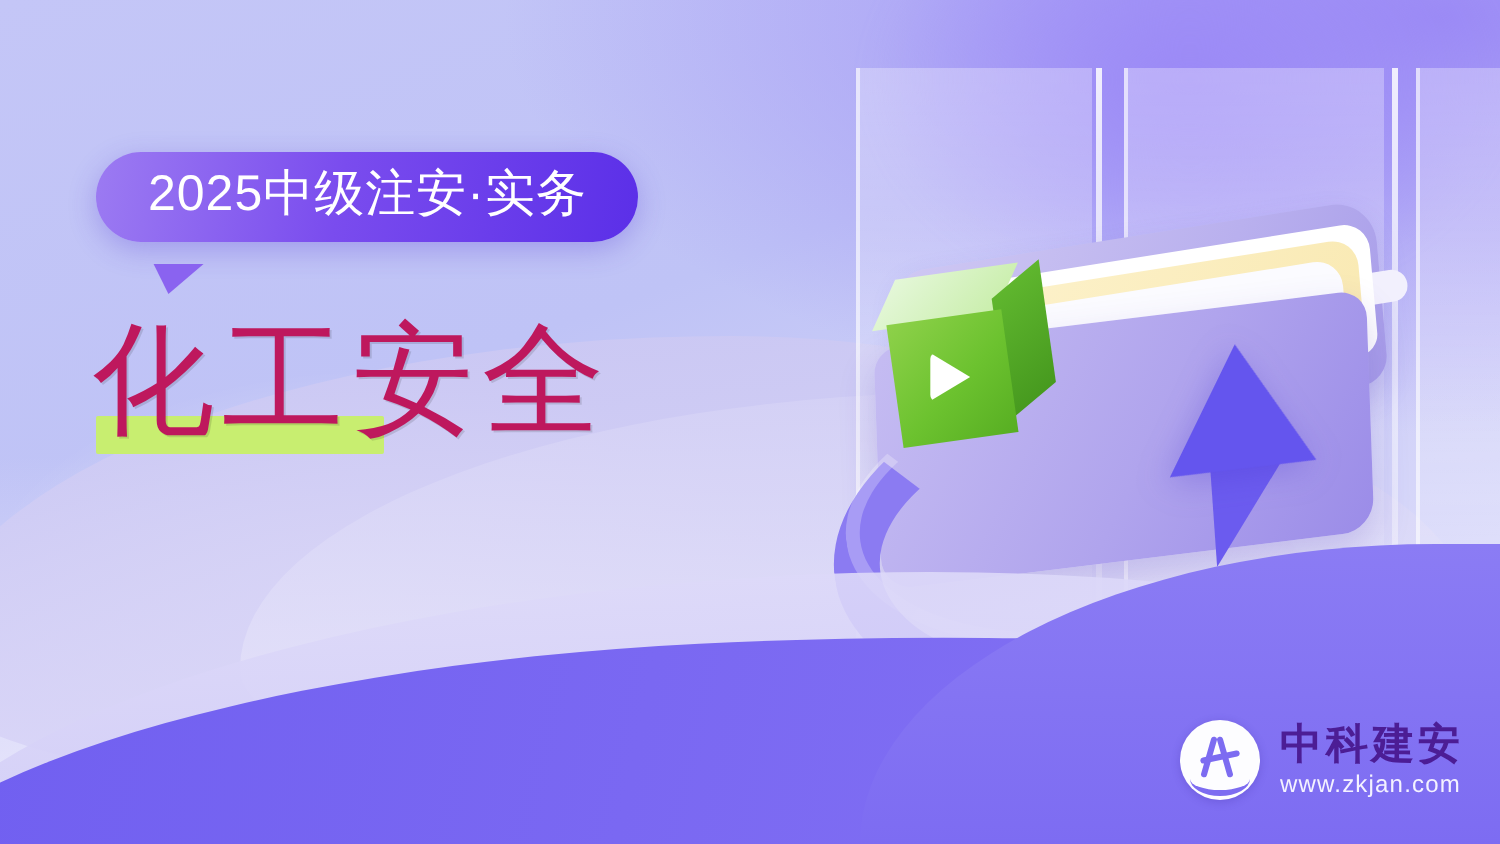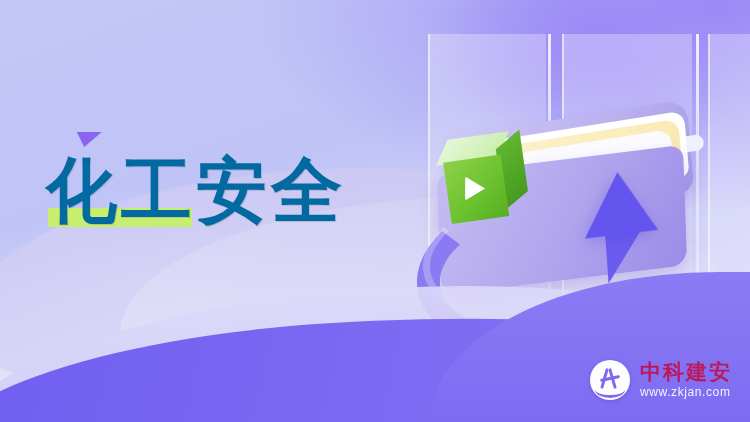--- a/index.html
+++ b/index.html
@@ -98,22 +98,22 @@
   
   .headline{position:absolute;left:46px;top:152px;}
   .hl-row{position:relative;height:78px;}
   .hl-green{
     position:absolute;left:2px;top:56px;width:144px;height:19px;
     background:#c8ee70;border-radius:1px;
   }
   .hl-text{
     position:relative;
     font-family:"DejaVu Sans","Liberation Sans",sans-serif;
-    font-size:71px;line-height:78px;font-weight:bold;
-    color:#0369a1;letter-spacing:4px;white-space:nowrap;
+    font-size:61px;line-height:78px;font-weight:normal;
+    color:#be185d;letter-spacing:4px;white-space:nowrap;
     text-shadow:1px 1px 0 rgba(0,0,0,.12);
   }
   .hl-row2{position:relative;height:80px;margin-top:14px;display:flex;align-items:center;}
   .num-badge{
     margin-left:16px;margin-top:6px;
     width:42px;height:42px;border-radius:3px;
     background:#6a5ae8;
     display:flex;align-items:center;justify-content:center;
     box-shadow:0 2px 6px rgba(70,52,200,.35);
   }
@@ -223,21 +223,21 @@
   .logo-mark .m-a2{
     position:absolute;left:21px;top:8px;width:3px;height:21px;
     background:#7d6cf1;transform:rotate(-16deg);border-radius:2px;
   }
   .logo-mark .m-bar{
     position:absolute;left:10px;top:17px;width:20px;height:3px;
     background:#7d6cf1;transform:rotate(-12deg);border-radius:2px;
   }
   .logo-text{display:flex;flex-direction:column;gap:3px;}
   .logo-name{
-    color:#be185d;font-size:21px;font-weight:bold;letter-spacing:2px;line-height:1;
+    color:#4c1d95;font-size:21px;font-weight:bold;letter-spacing:2px;line-height:1;
     font-family:"DejaVu Sans","Liberation Sans",sans-serif;
   }
   .logo-url{
     color:#f4f2ff;font-size:12px;letter-spacing:.6px;line-height:1;
     font-family:"Liberation Sans","DejaVu Sans",sans-serif;
   }
 </style>
 </head>
 <body>
 
@@ -275,20 +275,23 @@
       <div class="play-tri"></div>
     </div>
   </div>
 
   <div class="band-wrap">
     <div class="band-light"></div>
     <div class="band"></div>
     <div class="band-right"></div>
   </div>
 
+  <div class="pill">
+    <div class="pill-text">2025中级注安·实务</div>
+  </div>
   <div class="pill-tail"></div>
 
   <div class="headline">
     <div class="hl-row">
       <div class="hl-green"></div>
       <div class="hl-text">化工安全</div>
     </div>
   </div>
 
   <div class="logo">

